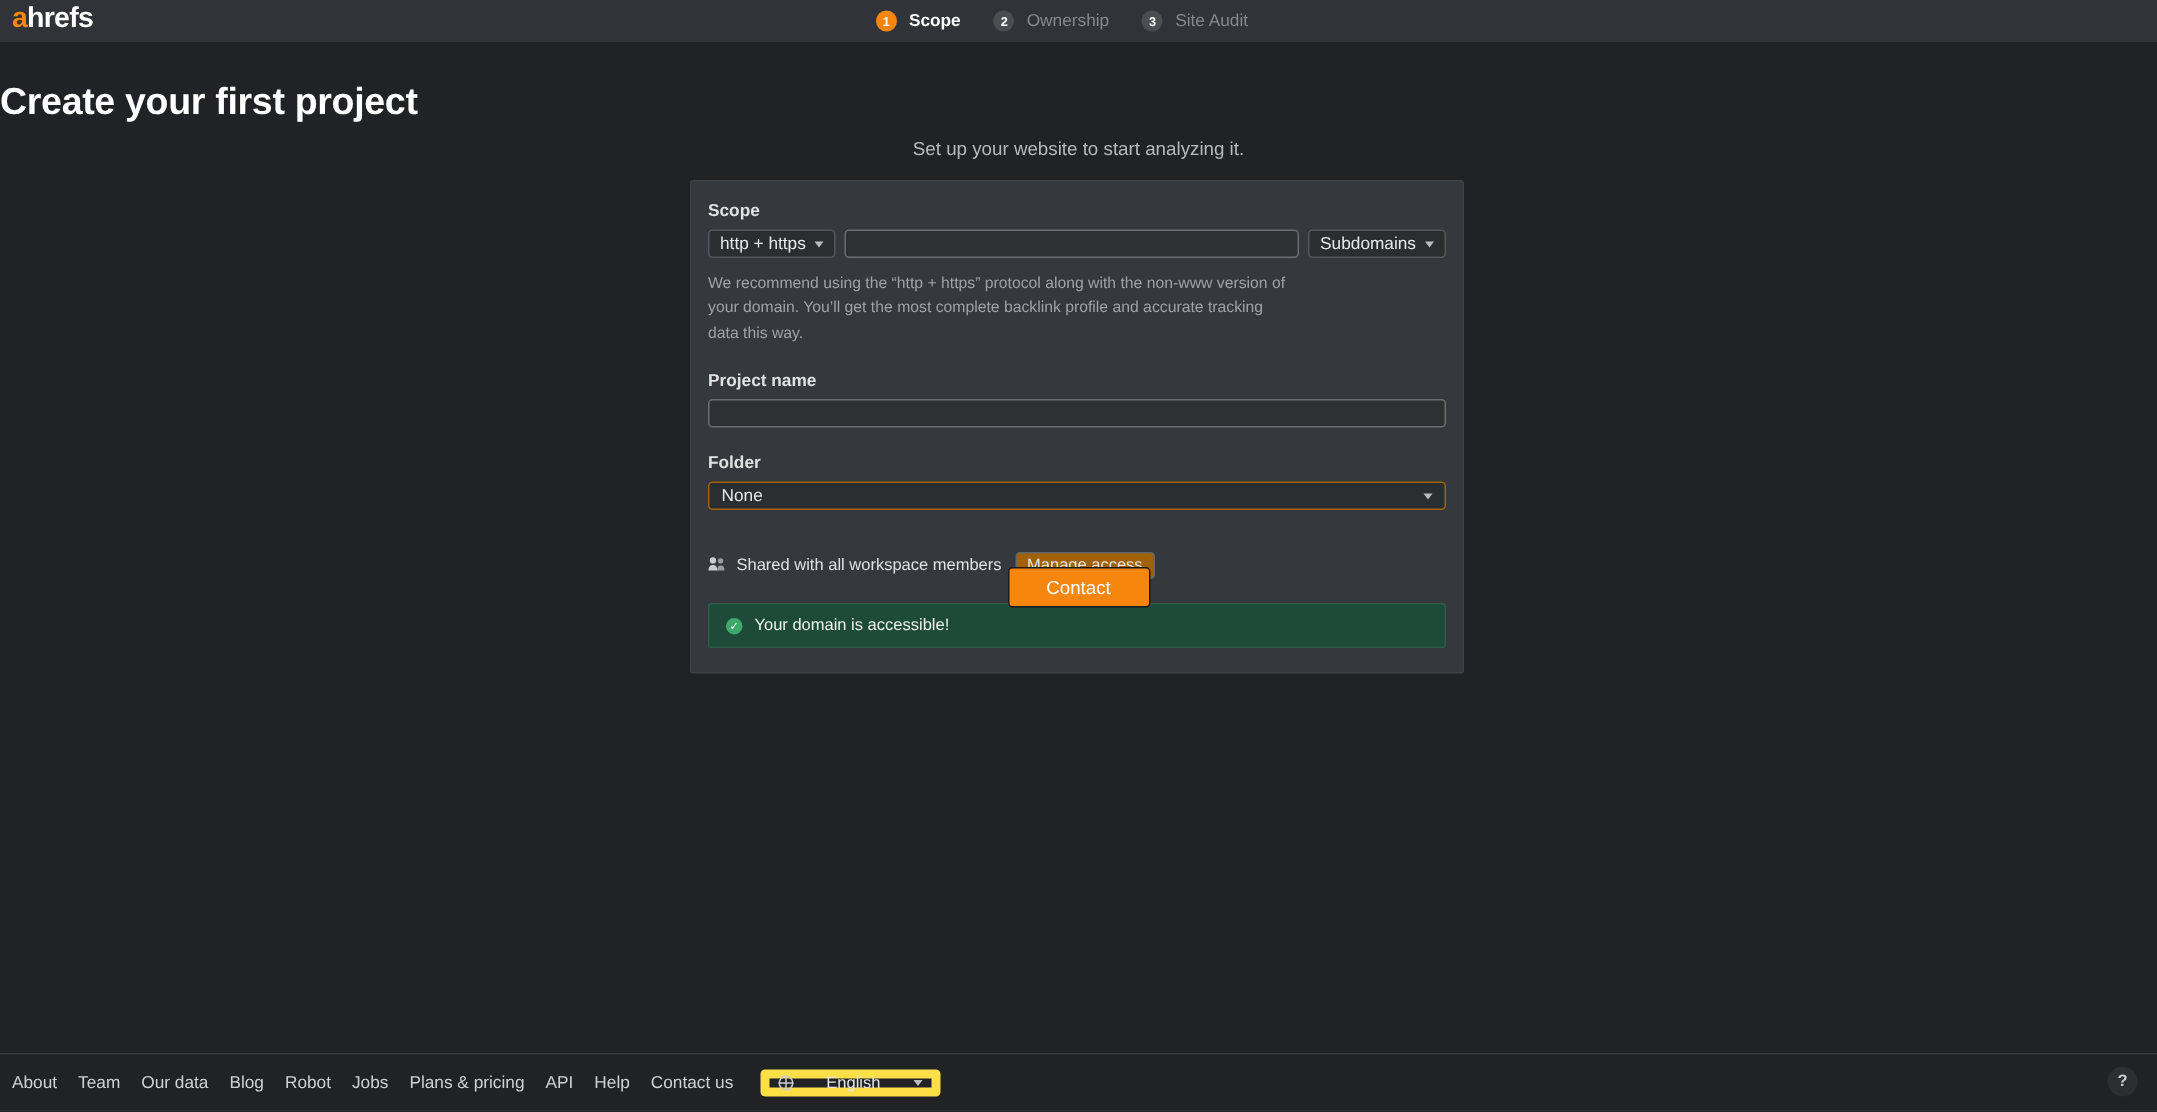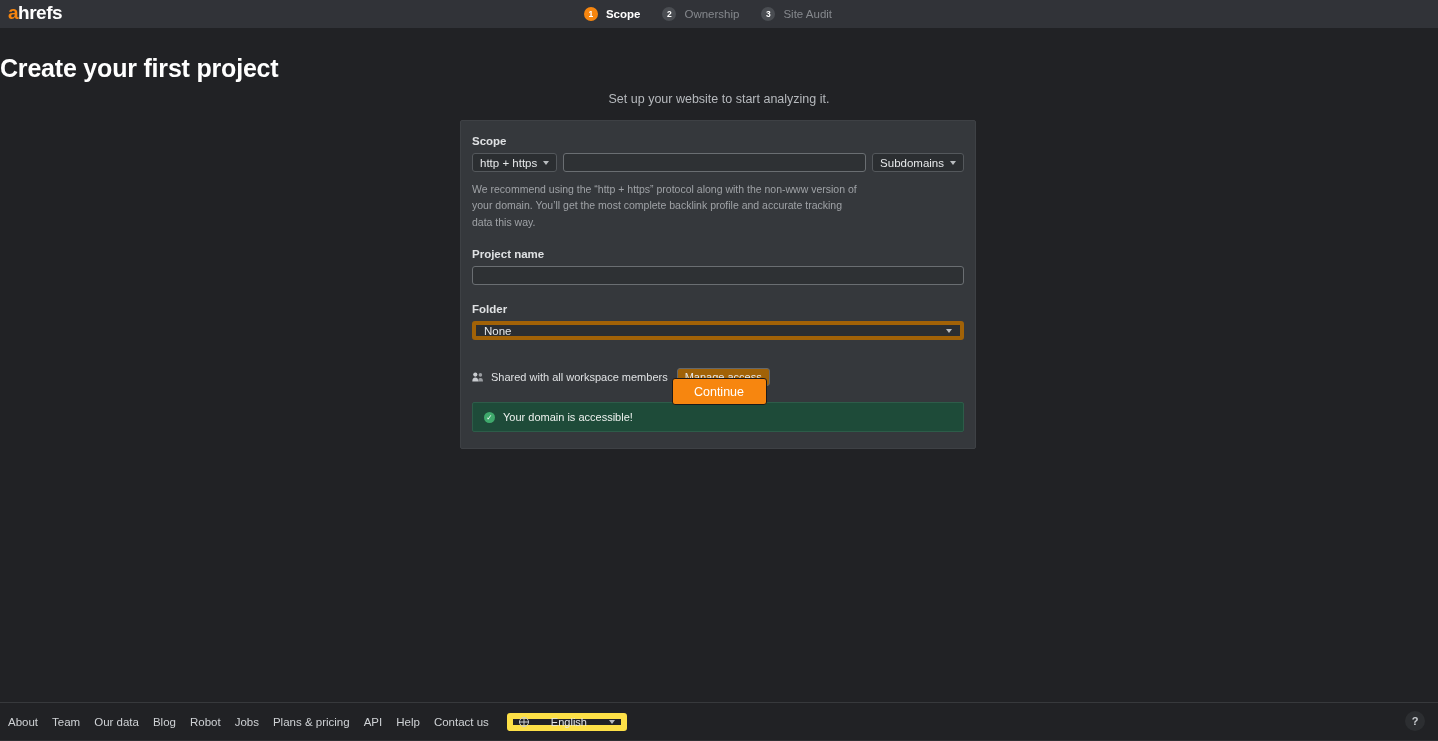--- a/index.html
+++ b/index.html
@@ -118,21 +118,21 @@
     border: 1px solid #6a6e72;
     border-radius: 3px;
     color: #e6e8ea; font-size: 11.5px;
     padding: 0 6px;
     font-family: "Liberation Sans", sans-serif;
     outline: none;
   }
   .folder-select {
     width: 100%; height: 19px;
     background: #2b2e31;
-    border: 4px solid #a16207;
+    border: 1px solid #a16207;
     border-radius: 3px;
     color: #e6e8ea; font-size: 11.5px;
     padding: 0 8px;
     display: flex; align-items: center; justify-content: space-between;
     cursor: pointer;
   }
 
   .share-row {
     margin-top: 28px;
     display: flex; align-items: center; gap: 7px;
@@ -308,21 +308,21 @@
     </div>
 
     <div class="alert">
       <span class="check">✓</span>
       <span class="alert-text">Your domain is accessible!</span>
     </div>
 
   </div>
 
   <div class="continue-wrap">
-    <div class="continue-btn">Continue</div>
+    <div class="continue-btn">Contact</div>
   </div>
 </div>
 
 <div class="footer">
   <div class="footer-links">
     <a class="footer-link">About</a>
     <a class="footer-link">Team</a>
     <a class="footer-link">Our data</a>
     <a class="footer-link">Blog</a>
     <a class="footer-link">Robot</a>

